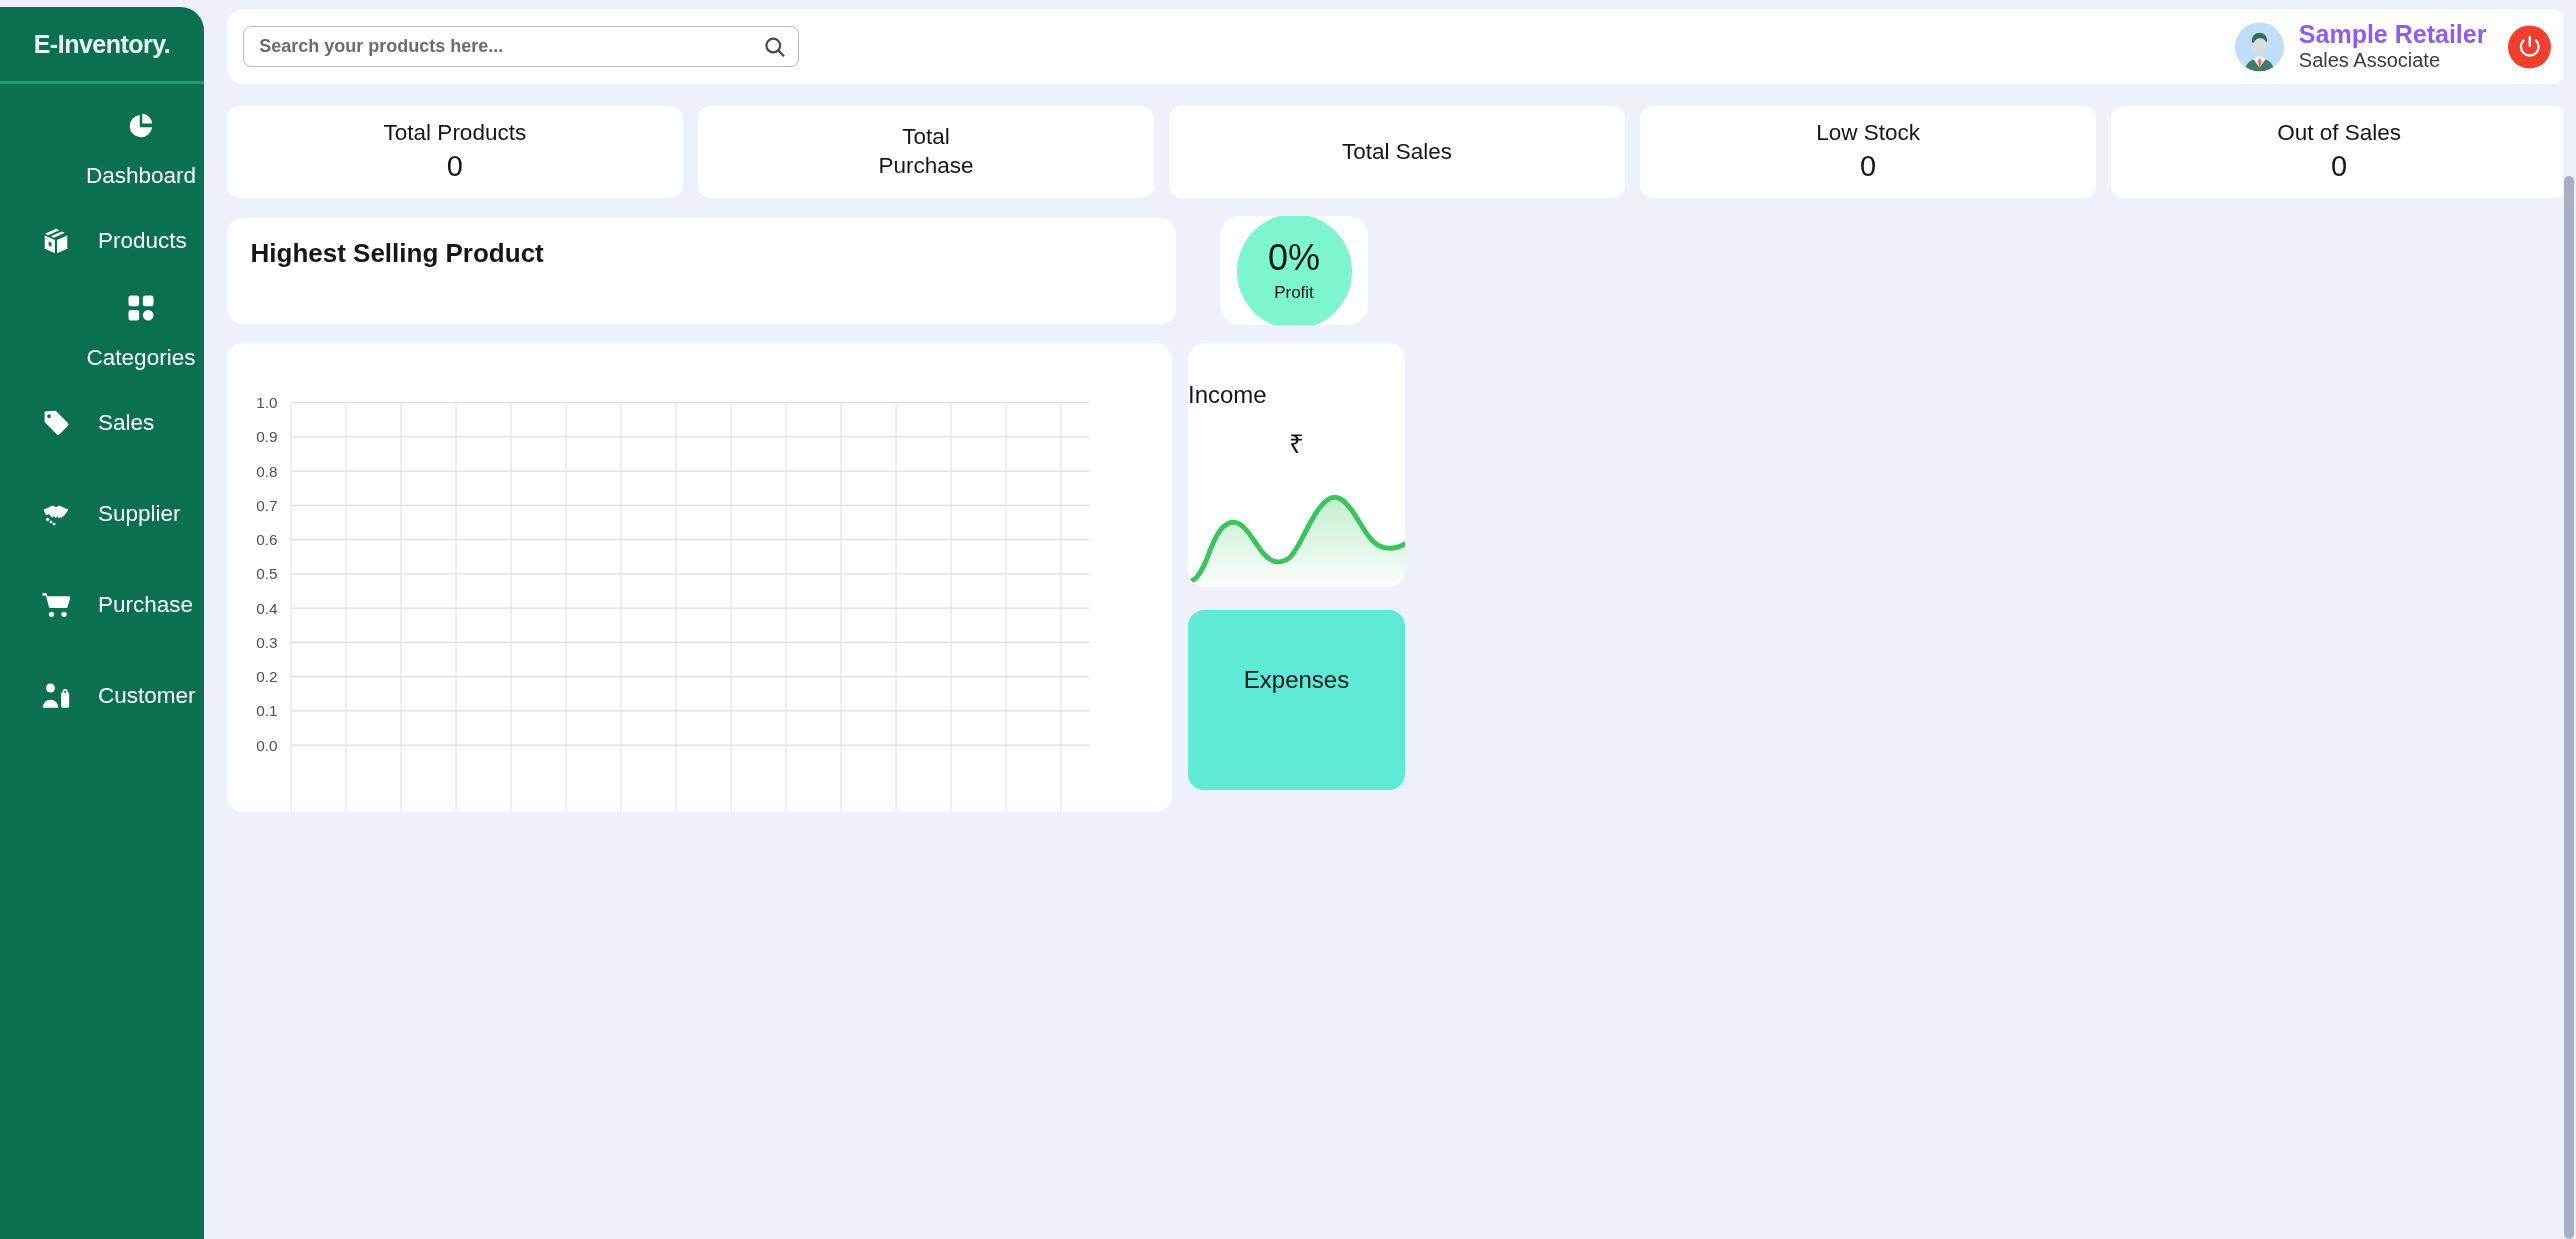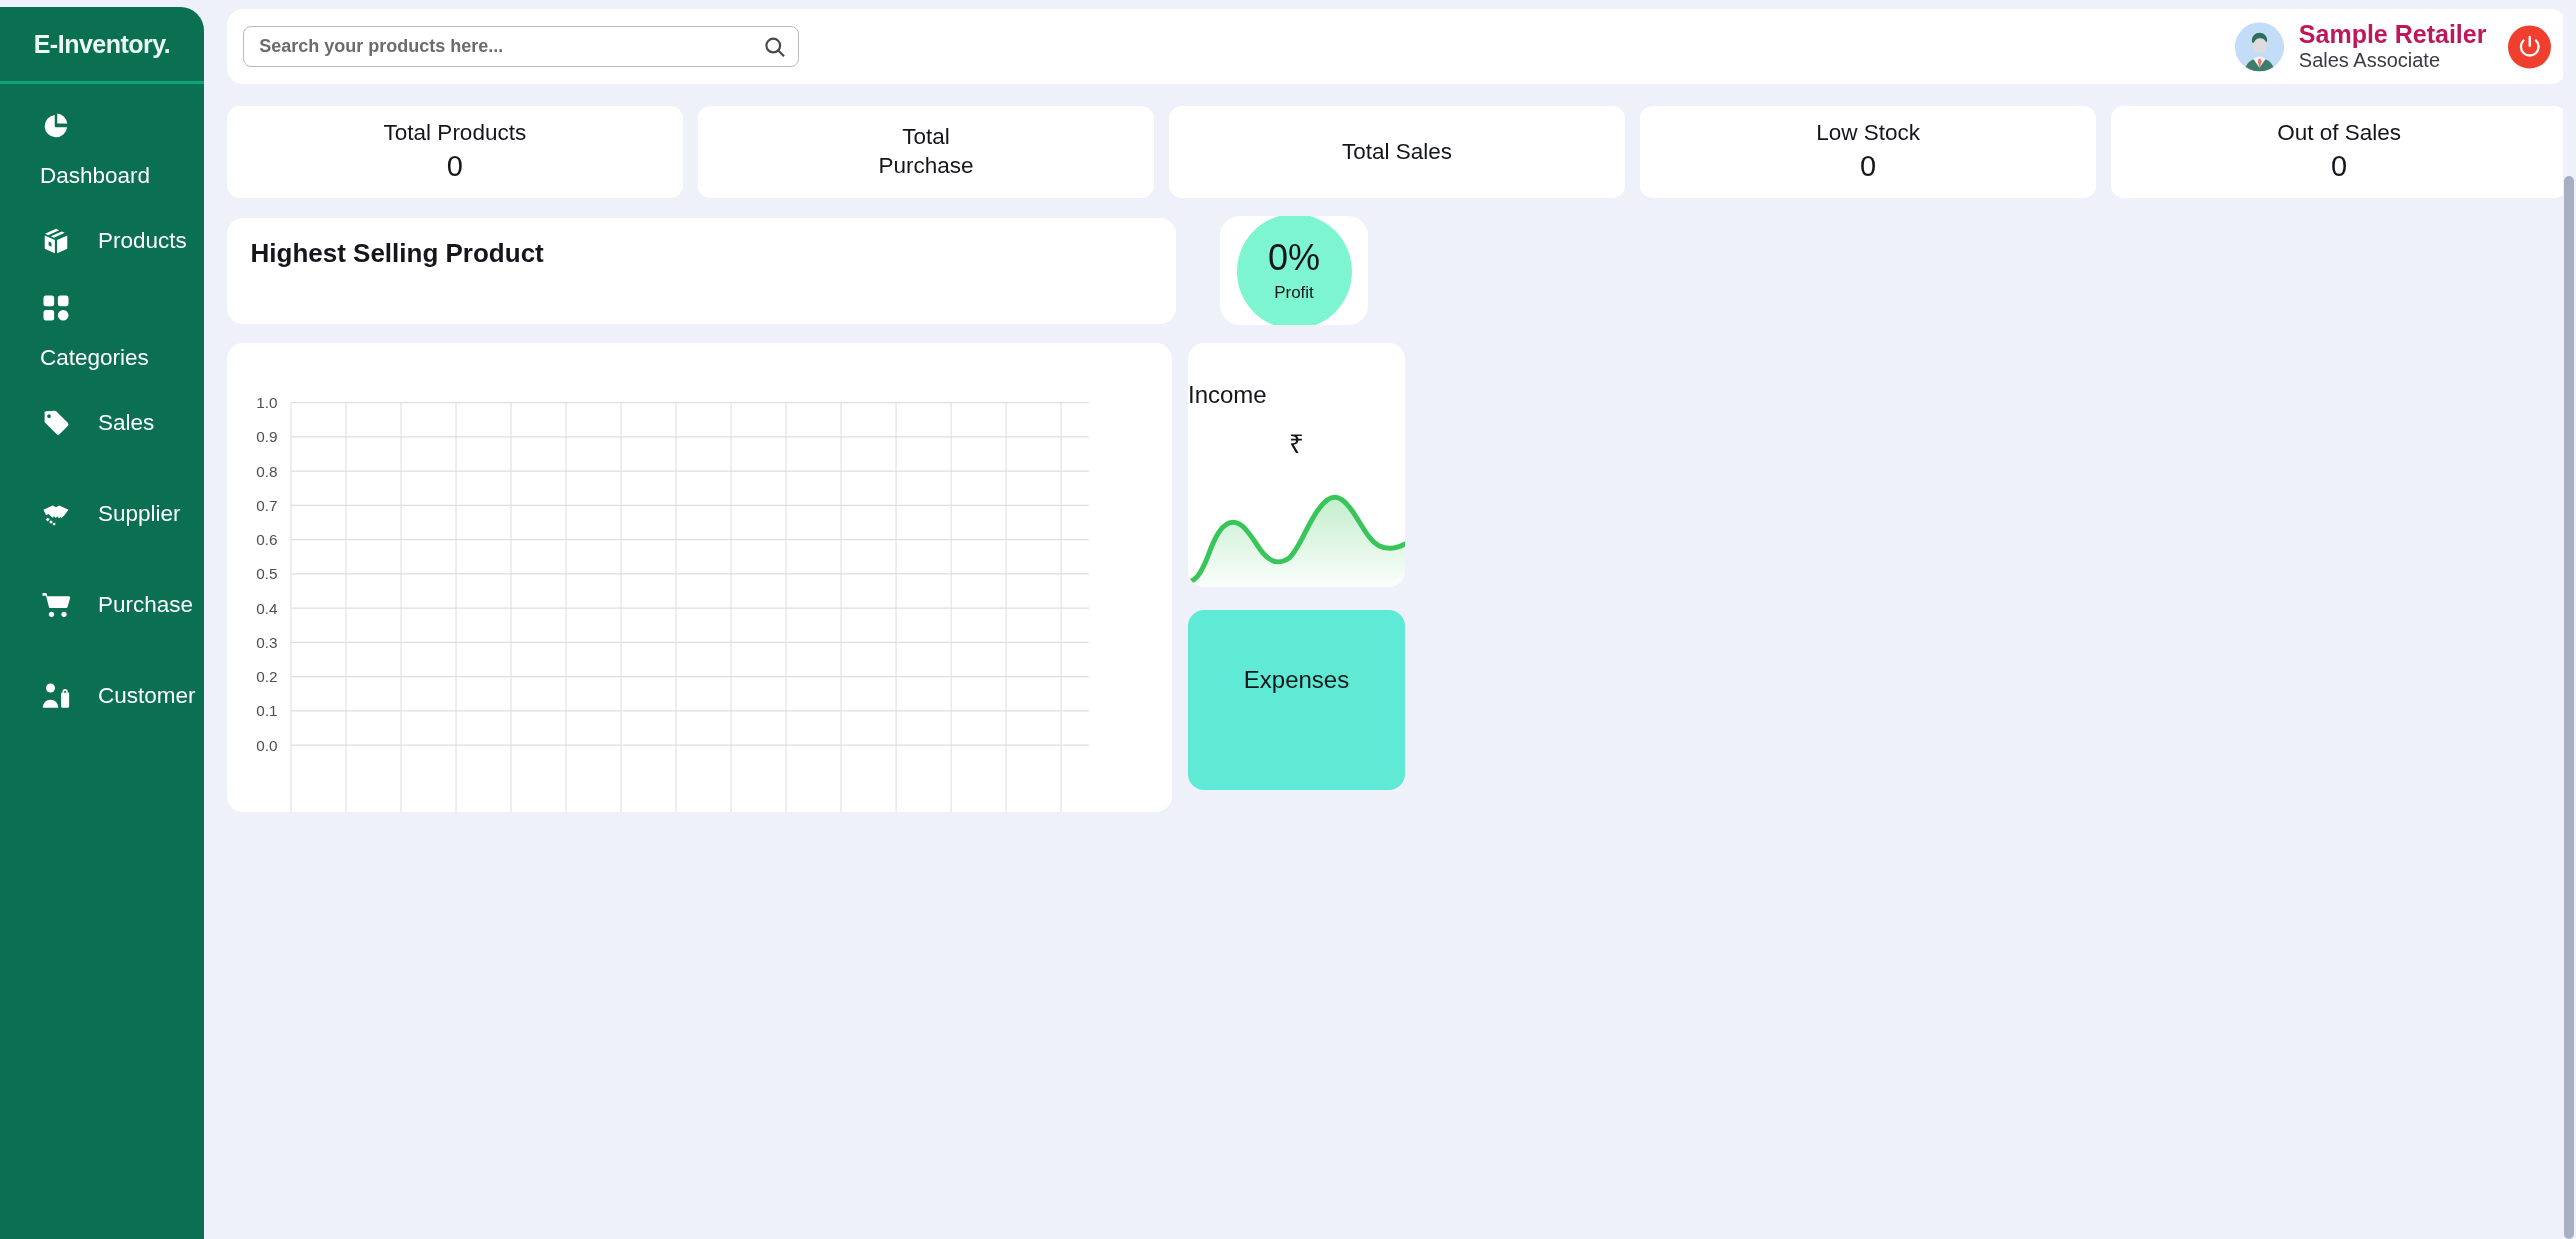--- a/index.html
+++ b/index.html
@@ -28,21 +28,21 @@
     color: #eafaf3; font-size: 25px; font-weight: 700; letter-spacing: -0.5px;
   }
   .nav { padding-top: 20px; }
   .nav-item {
     display: flex; flex-wrap: wrap; align-items: center;
     padding: 0 0 0 40px;
     height: 91px;
     column-gap: 27px;
     cursor: pointer;
   }
-  .nav-item.stacked { flex-direction: column; align-items: flex-start; justify-content: center; row-gap: 21px; }
+  .nav-item.stacked { flex-direction: column; align-items: center; justify-content: center; row-gap: 21px; margin-left: 38px; }
   .nav-icon { width: 31px; height: 31px; display: flex; align-items: center; justify-content: center; flex: 0 0 auto; }
   .nav-icon svg { width: 30px; height: 30px; fill: #ffffff; }
   .nav-label { color: #ffffff; font-size: 22.5px; font-weight: 400; white-space: nowrap; }
 
   
   .topbar {
     position: absolute; left: 227px; top: 9px;
     width: 2340px; height: 75px;
     background: #ffffff;
     border-radius: 16px;
@@ -70,21 +70,21 @@
 
   .profile {
     position: absolute; right: 16px; top: 50%; transform: translateY(-50%);
     display: flex; align-items: center; gap: 14.4px;
   }
   .avatar {
     width: 49px; height: 49px; border-radius: 50%;
     background: #c3dcf7; overflow: hidden; position: relative; flex: 0 0 auto;
   }
   .profile-text { display: flex; flex-direction: column; line-height: 1.18; }
-  .profile-name { font-size: 25px; font-weight: 700; color: #be185d; white-space: nowrap; }
+  .profile-name { font-size: 25px; font-weight: 700; color: #8b5cf6; white-space: nowrap; }
   .profile-role { font-size: 20px; color: #3a3c45; white-space: nowrap; }
   .logout-btn {
     width: 43px; height: 43px; border-radius: 50%;
     background: #f03e2f; border: none; cursor: pointer;
     display: flex; align-items: center; justify-content: center;
     margin-left: 7.2px;
   }
   .logout-btn svg { width: 23.5px; height: 23.5px; stroke: #fff; fill: none; stroke-width: 2.4; stroke-linecap: round; }
 
   

